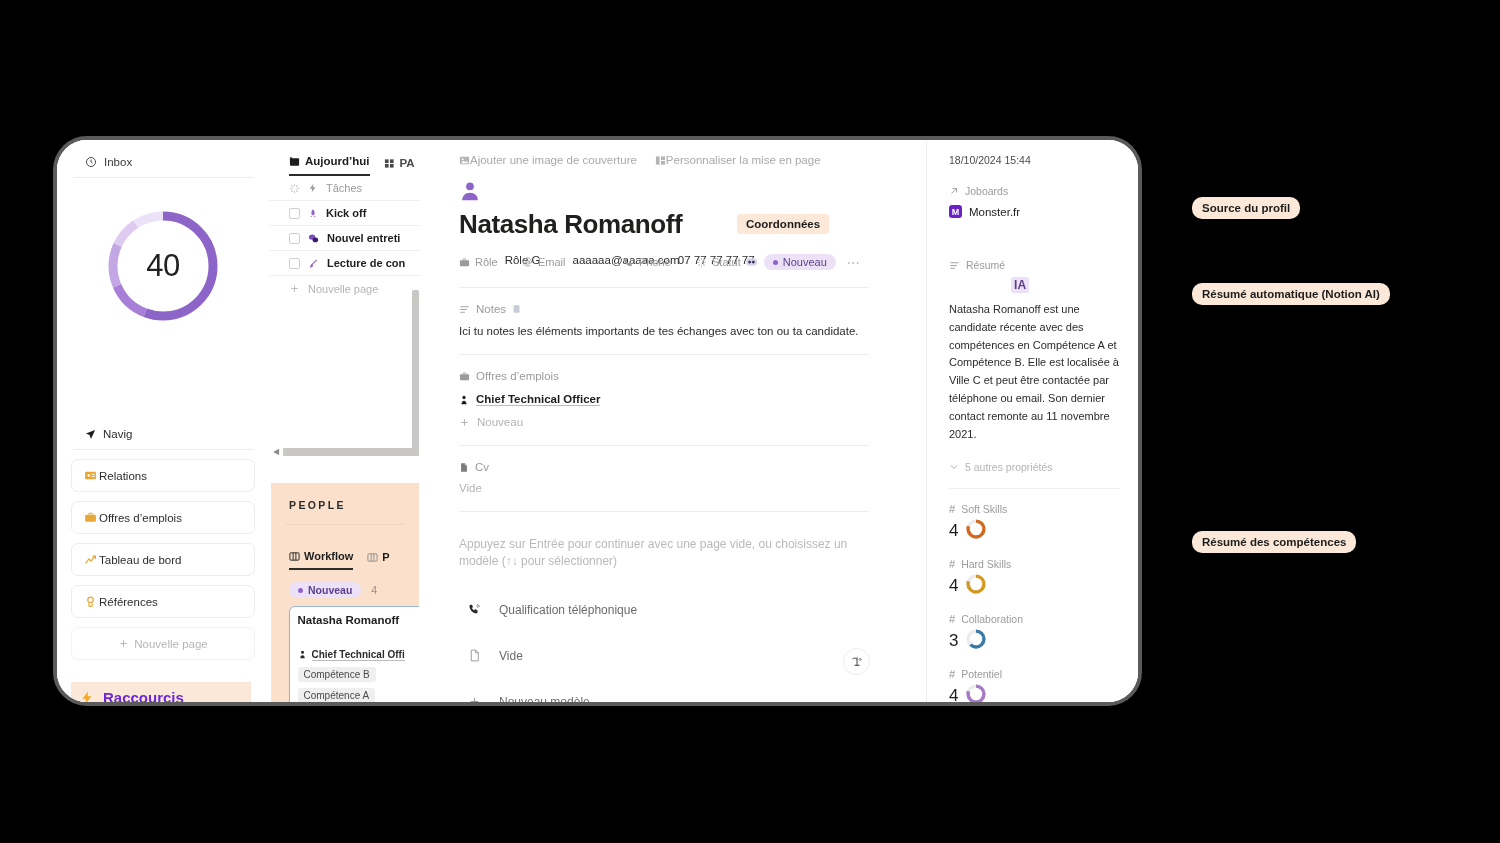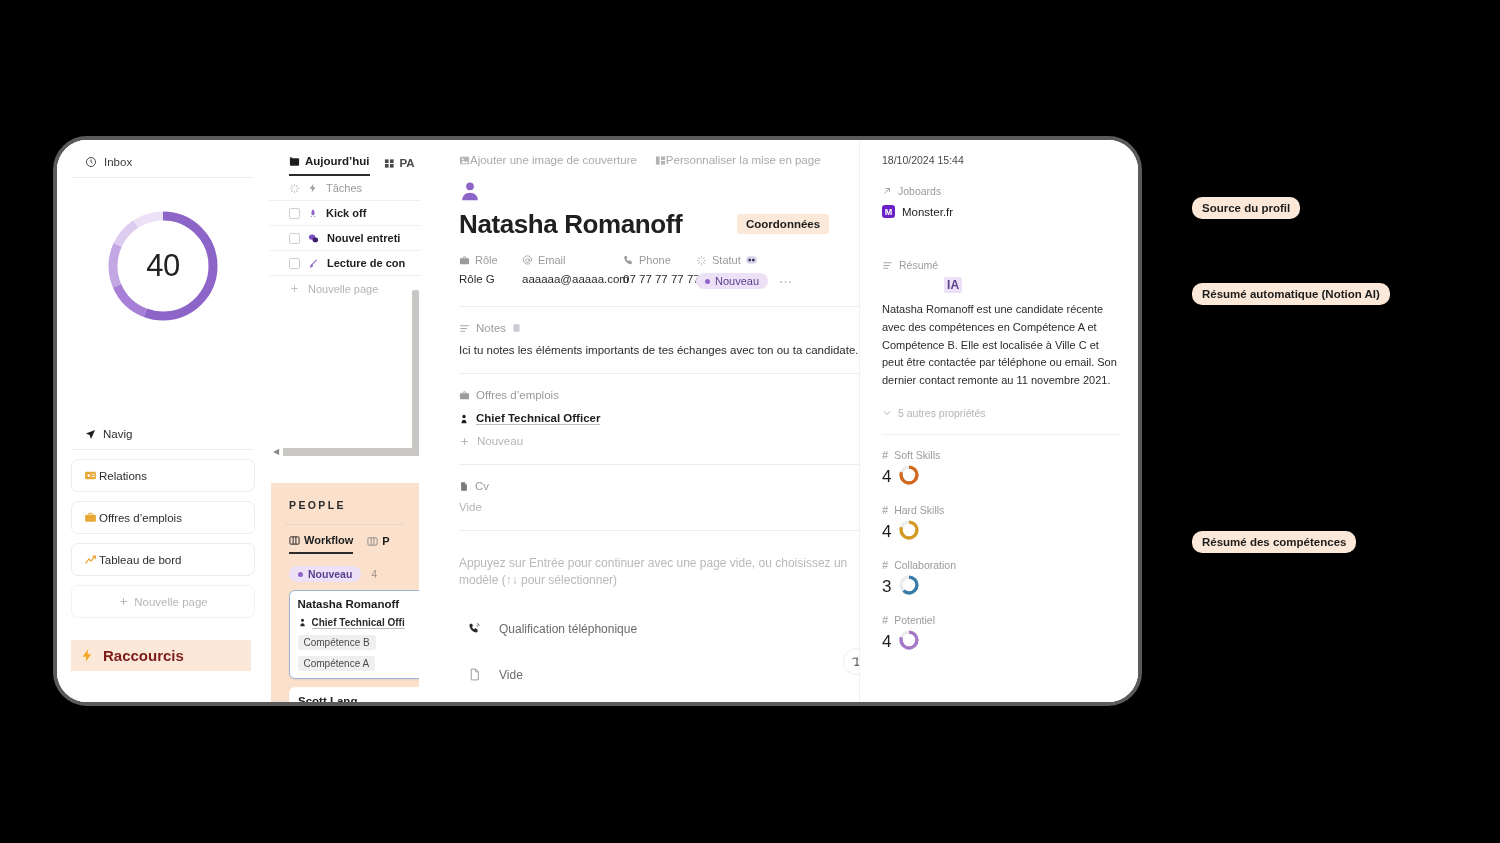--- a/index.html
+++ b/index.html
@@ -61,21 +61,21 @@
     border: 1px solid #ececec; border-radius: 7px;
     background: #fff; padding: 0 12px;
     font-size: 11.5px; color: #2d2d2d; font-weight: 500;
     cursor: default;
   }
   .sb-btn.ghost { color: #b6b6b6; border-color:#f2f2f2; justify-content:center; gap:5px; font-weight:400; }
   .sb-shortcut {
     display:flex; align-items:center; gap:8px;
     margin-top: 22px; background: #fbe8d8;
     padding: 7px 9px 7px 9px;
-    font-size: 15px; font-weight: 600; color: #7f1d1d;
+    font-size: 15px; font-weight: 600; color: #6d28d9;
     width: 180px;
   }
   .ic { display:inline-flex; align-items:center; justify-content:center; flex:none; }
 
   
   .midcol {
     position: absolute; left: 212px; top: 0; width: 152px; height: 100%;
     background:#fff; overflow: hidden;
   }
   .mid-tabs {
@@ -102,38 +102,38 @@
   .hscroll .bar { position:absolute; left:12px; top:1px; width:136px; height:8px; background:#c9c7c3; border-radius:1px; }
   .hscroll .arrow { position:absolute; left:2px; top:1px; font-size:8px; color:#8a8a8a; line-height:8px; }
 
   .kanban {
     position:absolute; left:214px; top:343px; width:148px; bottom:0;
     background:#fbe0cc; overflow:hidden;
   }
   .kan-title { font-size:10.5px; letter-spacing:2.4px; font-weight:700; color:#2b2b2b; padding:16px 0 0 18px; }
   .kan-divider { height:1px; background:#eed6c4; margin:13px 14px 0 14px; }
   .kan-tabs { display:flex; gap:14px; padding:9px 0 0 18px; font-size:11px; color:#1d1d1d; }
-  .kan-tab { display:flex; align-items:center; gap:4px; padding-bottom:6px; font-weight:600; white-space:nowrap; }
+  .kan-tab { display:flex; align-items:center; gap:4px; padding-bottom:6px; font-weight:600; white-space:nowrap;margin-top:16px; }
   .kan-tab.active { border-bottom: 2px solid #2b2b2b; }
   .kan-group { display:flex; align-items:center; gap:10px; padding:12px 0 0 18px; }
   .pill {
     display:inline-flex; align-items:center; gap:5px;
     background:#ece1f7; color:#5b3f8c; border-radius:10px;
     padding:2px 9px; font-size:10.5px; font-weight:600;
   }
   .pill .dot { width:5px; height:5px; border-radius:50%; background:#8d64c8; }
   .kan-count { font-size:10.5px; color:#9c8f85; }
   .card {
     margin: 8px 0 0 18px; width: 150px;
     background:#fff; border-radius:6px; padding:8px 9px 9px 9px;
     box-shadow: 0 1px 2px rgba(0,0,0,0.07);
   }
   .card.sel { border:1.5px solid #97b6d9; padding:6.5px 7.5px 7.5px 7.5px; }
   .card-name { font-size:11.5px; font-weight:600; color:#1d1d1d; white-space:nowrap; }
-  .card-role { display:flex; align-items:center; gap:5px; margin-top:7px; font-size:10px; font-weight:600; color:#2b2b2b; white-space:nowrap; }
+  .card-role { display:flex; align-items:center; gap:5px; margin-top:23px; font-size:10px; font-weight:600; color:#2b2b2b; white-space:nowrap; }
   .card-role span.txt { border-bottom:1px solid #bdbdbd; }
   .tag {
     display:inline-block; margin-top:6px;
     background:#efefef; color:#4a4a4a; border-radius:3px;
     padding:2px 6px; font-size:10px; white-space:nowrap;
   }
 
   .mid-vscroll {
     position:absolute; left:355px; top:150px; width:7px; height:160px;
     background:#c9c7c3; border-radius:2px;
@@ -153,21 +153,21 @@
   .avatar-ic { margin-top: 14px; }
   .title-row { display:flex; align-items:center; gap:0; margin-top: 3px; position:relative; }
   .page-title { font-size:26px; font-weight:700; color:#20201f; letter-spacing:-0.4px; }
   .coord-badge {
     position:absolute; left: 278px; top: 5px;
     background:#fbe8d8; color:#1d1d1d;
     font-size:11.5px; font-weight:700; padding:4px 9px; border-radius:3px;
     white-space:nowrap;
   }
   .props { display:flex; gap:0; margin-top: 14px; }
-  .prop { display:flex; flex-direction:column; gap:7px; }
+  .prop { display:flex; flex-direction:row; gap:7px; }
   .prop-label { display:flex; align-items:center; gap:5px; font-size:11px; color:#9b9b9b; white-space:nowrap; }
   .prop-value { font-size:11.5px; color:#2b2b2b; white-space:nowrap; }
   .status-pill {
     display:inline-flex; align-items:center; gap:5px;
     background:#ece1f7; color:#5b3f8c; border-radius:11px;
     padding:2px 9px; font-size:11px; font-weight:500;
   }
   .status-pill .dot { width:5px; height:5px; border-radius:50%; background:#8d64c8; }
   .dots { color:#a9a9a9; font-size:13px; letter-spacing:1px; }
   .hr { height:1px; background:#ededed; margin:17px 0 0 0; }
@@ -186,21 +186,21 @@
   .ai-fab {
     position:absolute; right:37px; bottom:27px;
     width:27px; height:27px; border-radius:50%;
     border:1px solid #ececec; background:#fff;
     display:flex; align-items:center; justify-content:center;
     font-size:13px; color:#3b3b3b;
   }
 
   
   .rightpanel {
-    position:absolute; right:0; top:0; width:279px; height:100%;
+    position:absolute; right:0; top:0; width:212px; height:100%;
     background:#fff; border-left:1px solid #f0f0f0; padding: 14px 18px 0 22px;
     overflow:hidden;
   }
   .rp-date { font-size:10.5px; color:#4a4a4a; }
   .rp-label { display:flex; align-items:center; gap:6px; font-size:10.5px; color:#9b9b9b; margin-top:19px; }
   .rp-source { display:flex; align-items:center; gap:7px; margin-top:8px; font-size:11.5px; color:#1d1d1d; }
   .m-ic { width:13px; height:13px; border-radius:3px; background:#6b21c8; color:#fff; font-size:9px; font-weight:700; display:flex; align-items:center; justify-content:center; flex:none;}
   .ia-badge { background:#ece1f7; color:#5b3f8c; font-size:12px; font-weight:600; border-radius:2px; padding:1px 3px;margin-top:40px; }
   .rp-summary { font-size:11px; color:#2b2b2b; line-height:1.62; margin-top:8px; }
   .rp-more { display:flex; align-items:center; gap:6px; font-size:10.5px; color:#b4b4b4; margin-top:17px; }
@@ -291,20 +291,29 @@
           <span>Offres d’emplois</span>
         </div>
         <div class="sb-btn">
           <span class="ic">
             <svg width="13" height="13" viewBox="0 0 24 24" fill="none" stroke="#e8a838" stroke-width="2.4">
                 <path d="M3 19 9 11l4 4 7-9"></path>
                 <path d="M16 6h5v5"></path>
               </svg>
           </span>
           <span>Tableau de bord</span>
+        </div>
+        <div class="sb-btn">
+          <span class="ic">
+            <svg width="13" height="13" viewBox="0 0 24 24" fill="none" stroke="#e8a838" stroke-width="2.2">
+                <circle cx="12" cy="9" r="5"></circle>
+                <path d="M9 15v6M15 15v6M9 21h6"></path>
+              </svg>
+          </span>
+          <span>Références</span>
         </div>
         <div class="sb-btn ghost">
           <span class="ic">
             <svg width="11" height="11" viewBox="0 0 24 24" stroke="#b6b6b6" stroke-width="2.2">
                 <path d="M12 5v14M5 12h14"></path>
               </svg>
           </span>
           <span>Nouvelle page</span>
         </div>
 

